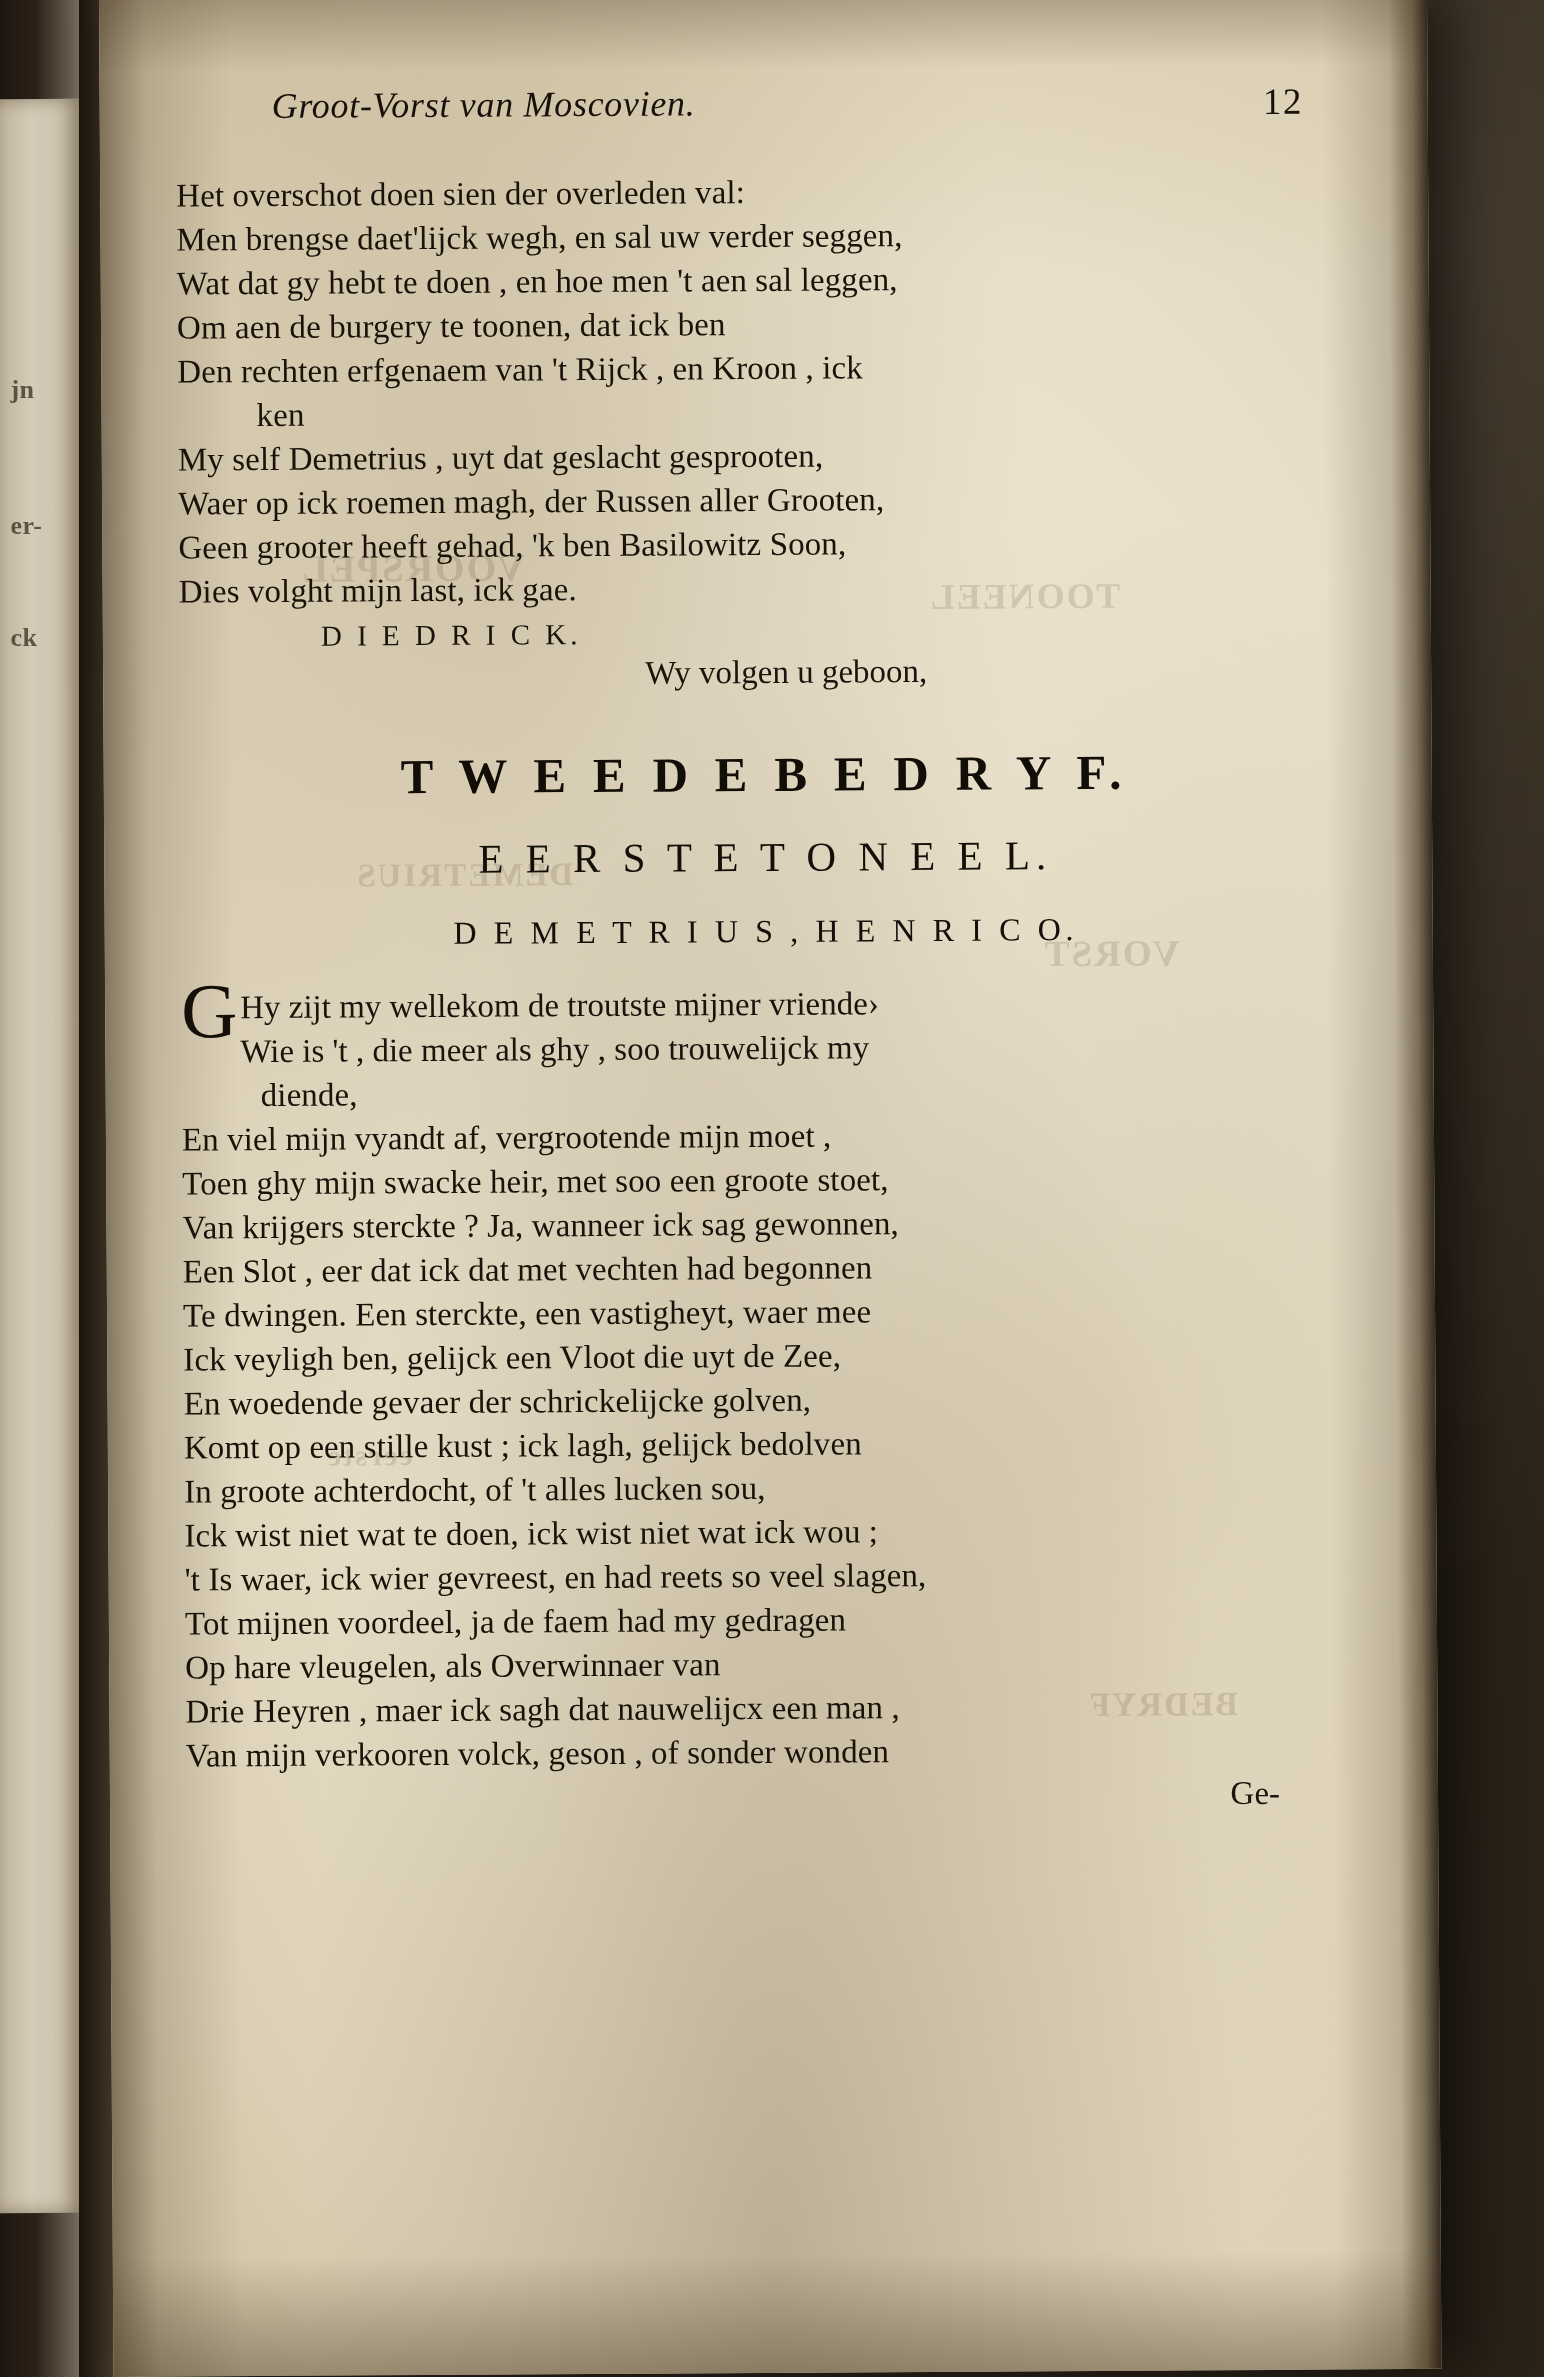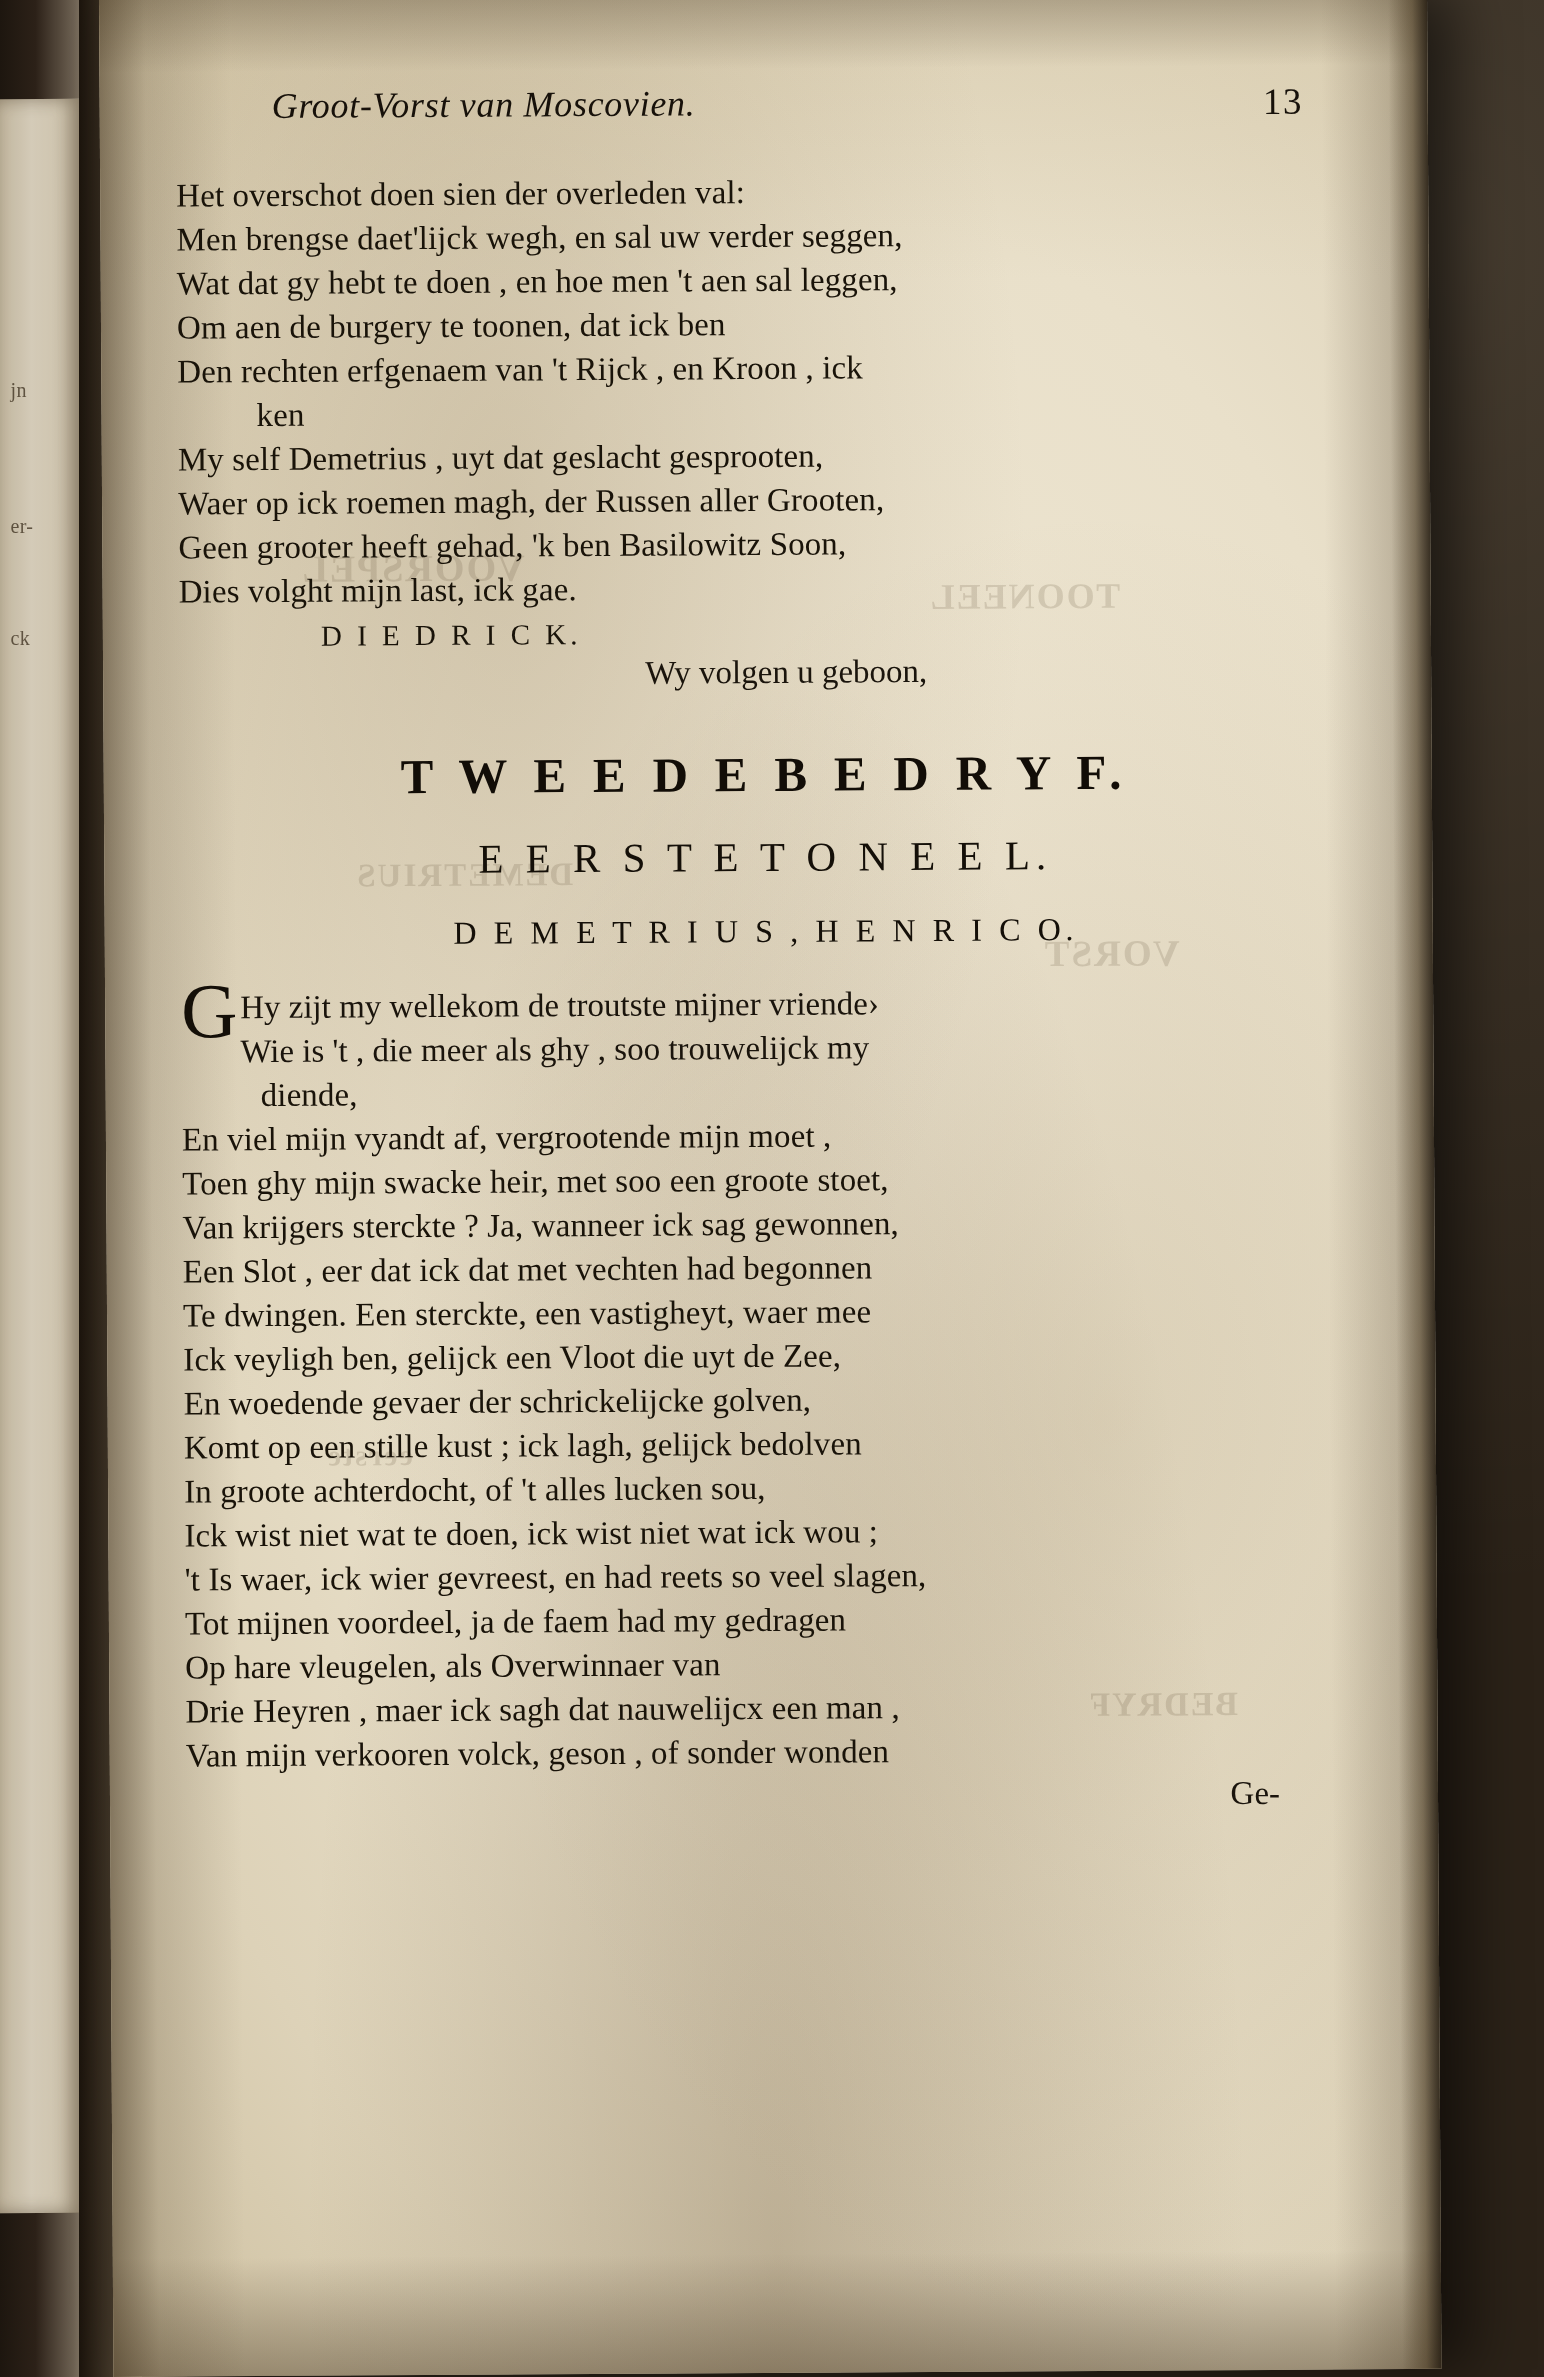--- a/index.html
+++ b/index.html
@@ -48,25 +48,26 @@
     background: linear-gradient(90deg, #cfc3aa 0%, #e3dac6 40%, #d3c8b0 100%);
     box-shadow: inset -8px 0 17px rgba(60,45,25,0.45);
     transform: skewY(-0.4deg);
     opacity: 0.92;
   }
   .left-page-text {
     position: absolute;
     left: 10.6px;
     width: 59px;
     color: #3a2d1c;
-    font-size: 20px;
+    font-size: 26px;
     line-height: 40px;
     font-family: "Liberation Serif", serif;
     opacity: 0.75;
     letter-spacing: 0.3px;
+    font-weight: bold;
   }
   .gutter-shadow {
     position: absolute;
     left: 79px; top: 0;
     width: 86px; height: 2377px;
     background: linear-gradient(90deg, rgba(20,13,6,0.92) 0%, rgba(40,28,14,0.8) 40%, rgba(90,70,45,0.35) 75%, rgba(150,130,95,0) 100%);
   }
 
   
   .page {
@@ -261,21 +262,21 @@
   <div class="ghost" style="left:826px; top:581px; font-size:36px;">TOONEEL</div>
   <div class="ghost" style="left:251px; top:859px; font-size:33px;">DEMETRIUS</div>
   <div class="ghost" style="left:938px; top:938px; font-size:37px;">VORST</div>
   <div class="ghost" style="left:218px; top:1440px; font-size:30px;">eerste</div>
   <div class="ghost" style="left:978px; top:1692px; font-size:34px;">BEDRYF</div>
 
   <div class="content">
 
     <div class="header">
       <div class="running-title">Groot-Vorst van Moscovien.</div>
-      <div class="folio">13</div>
+      <div class="folio">12</div>
     </div>
 
     <div class="verse">
       <div class="line">Het overschot doen sien der overleden val:</div>
       <div class="line">Men brengse daet'lijck wegh, en sal uw verder seggen,</div>
       <div class="line">Wat dat gy hebt te doen , en hoe men 't aen sal leggen,</div>
       <div class="line">Om aen de burgery te toonen, dat ick ben</div>
       <div class="line">Den rechten erfgenaem van 't Rijck , en Kroon , ick</div>
       <div class="line indent">ken</div>
       <div class="line">My self Demetrius , uyt dat geslacht gesprooten,</div>

